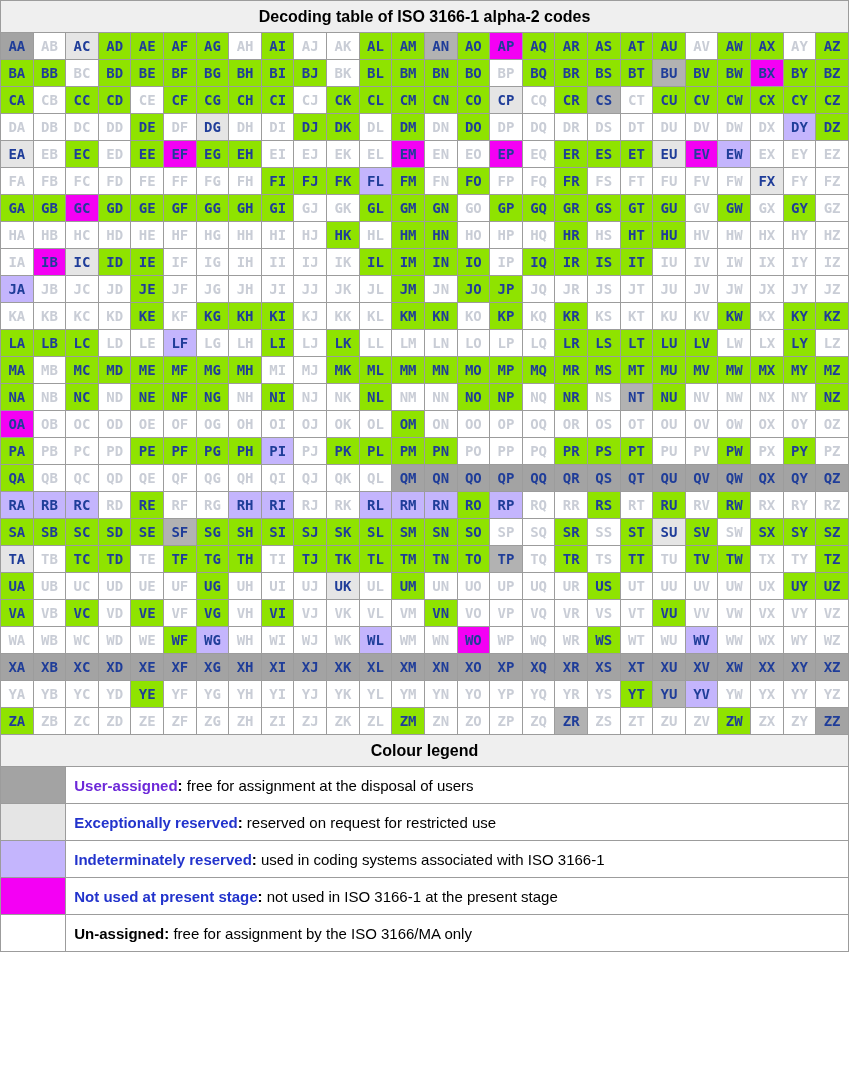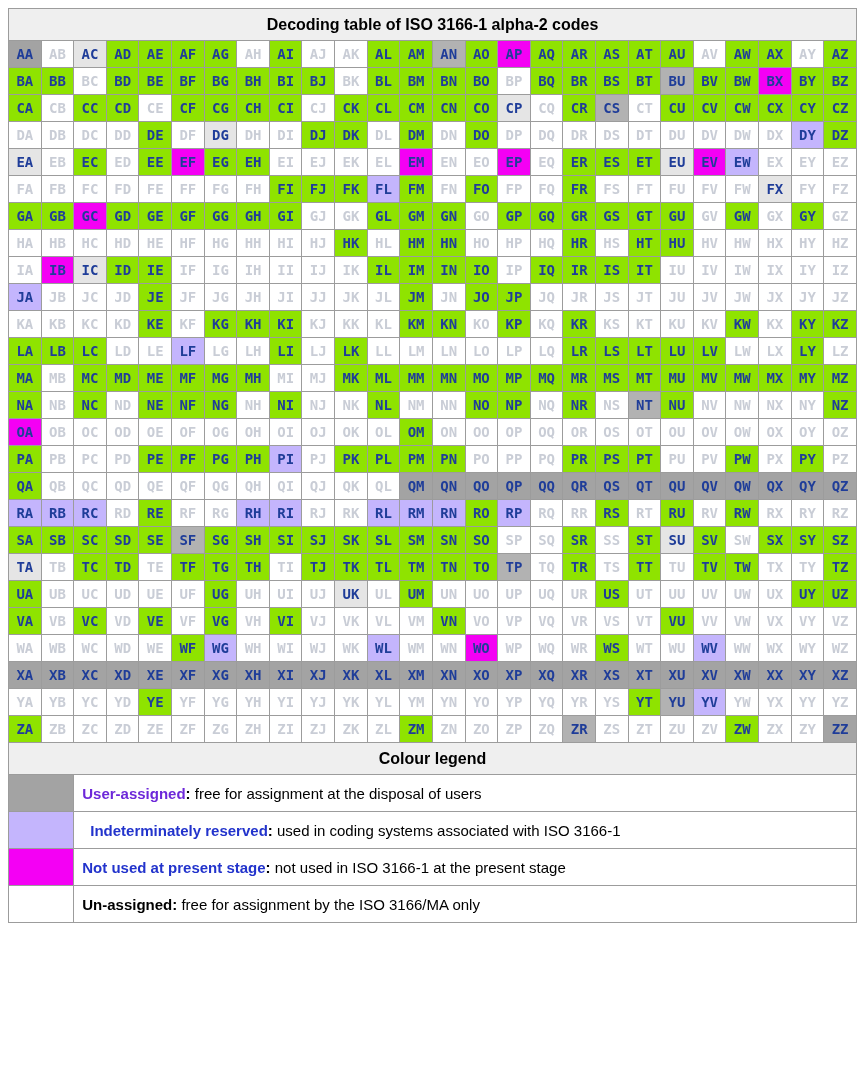--- a/index.html
+++ b/index.html
@@ -4,21 +4,20 @@
 <style>
   html, body {
     margin: 0;
     padding: 0;
     background: #ffffff;
     font-family: "Liberation Sans", sans-serif;
   }
   .page {
     width: 737px;
     box-sizing: border-box;
-    padding: 8px;
   }
   table.decoding {
     border-collapse: collapse;
     table-layout: fixed;
     width: 849px;
     border: 1px solid #767676;
     background: #ffffff;
   }
   table.decoding td, table.decoding th {
     border: 1px solid #9c9c9c;
@@ -844,22 +843,26 @@
       <tr>
         <th class="bar" colspan="26">Colour legend</th>
       </tr>
     </tbody>
     <tbody id="legend-body">
         <tr>
           <td class="swatch st-U" colspan="2"></td>
           <td class="legdesc" colspan="24"><span class="leglabel" style="color: #6d28d9;">User-assigned</span><span class="legcolon">: </span><span>free for assignment at the disposal of users</span></td>
         </tr>
         <tr>
+          <td class="swatch st-E" colspan="2"></td>
+          <td class="legdesc" colspan="24"><span class="leglabel" style="color: rgb(34, 51, 204);">Exceptionally reserved</span><span class="legcolon">: </span><span>reserved on request for restricted use</span></td>
+        </tr>
+        <tr>
           <td class="swatch st-I" colspan="2"></td>
-          <td class="legdesc" colspan="24"><span class="leglabel" style="color: rgb(34, 51, 204); margin-left: 8px;">Indeterminately reserved</span><span class="legcolon">: </span><span>used in coding systems associated with ISO 3166-1</span></td>
+          <td class="legdesc" colspan="24"><span class="leglabel" style="color: rgb(34, 51, 204);">Indeterminately reserved</span><span class="legcolon">: </span><span>used in coding systems associated with ISO 3166-1</span></td>
         </tr>
         <tr>
           <td class="swatch st-N" colspan="2"></td>
           <td class="legdesc" colspan="24"><span class="leglabel" style="color: rgb(34, 51, 204);">Not used at present stage</span><span class="legcolon">: </span><span>not used in ISO 3166-1 at the present stage</span></td>
         </tr>
         <tr>
           <td class="swatch st-X" colspan="2"></td>
           <td class="legdesc" colspan="24"><span class="leglabel" style="color: rgb(0, 0, 0);">Un-assigned</span><span class="legcolon">: </span><span>free for assignment by the ISO 3166/MA only</span></td>
         </tr>
       </tbody>

